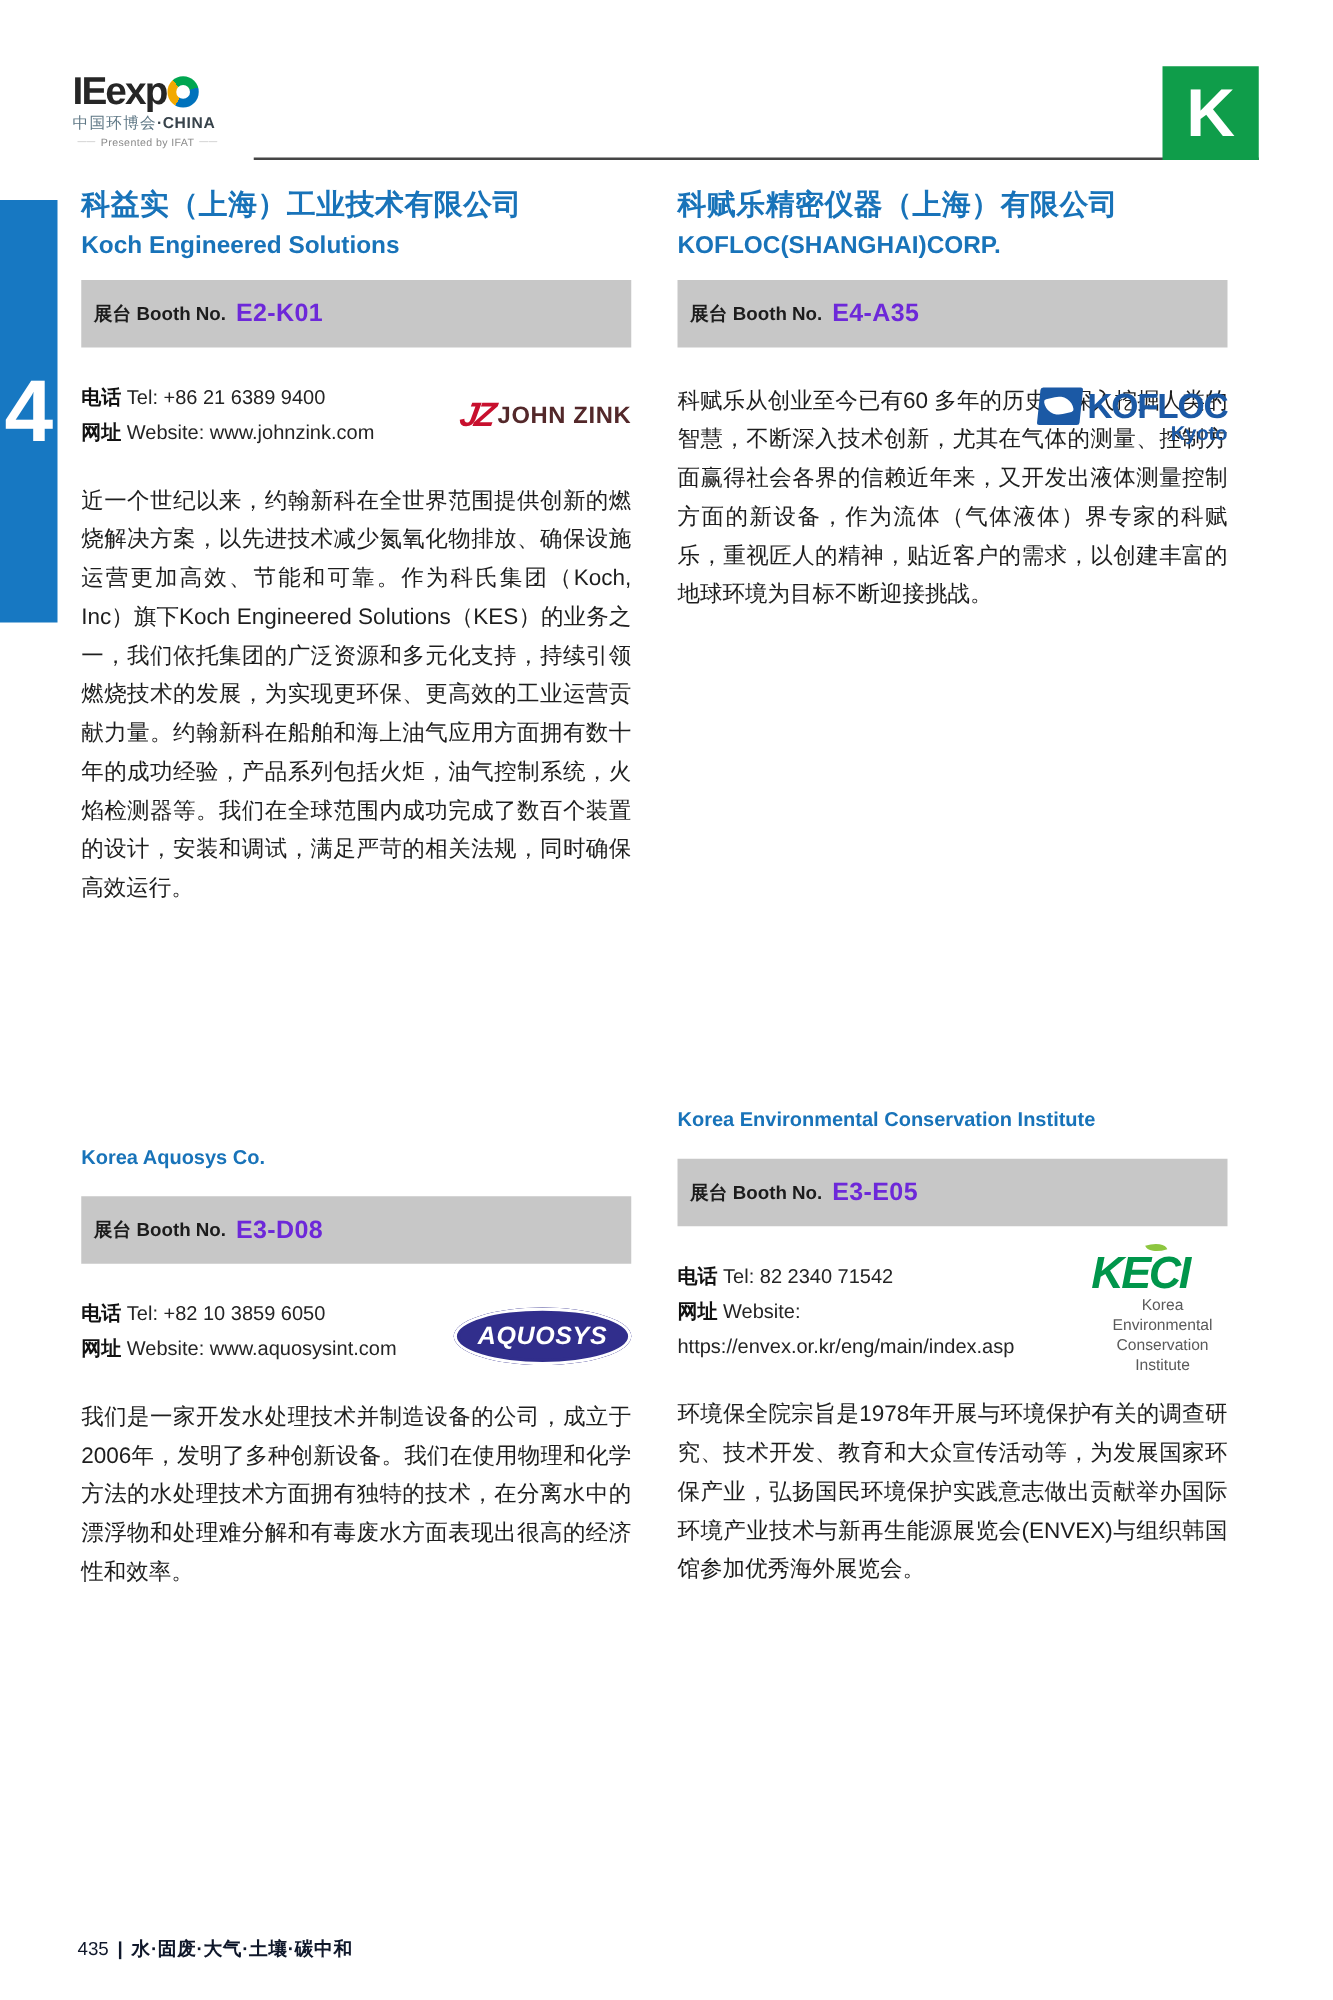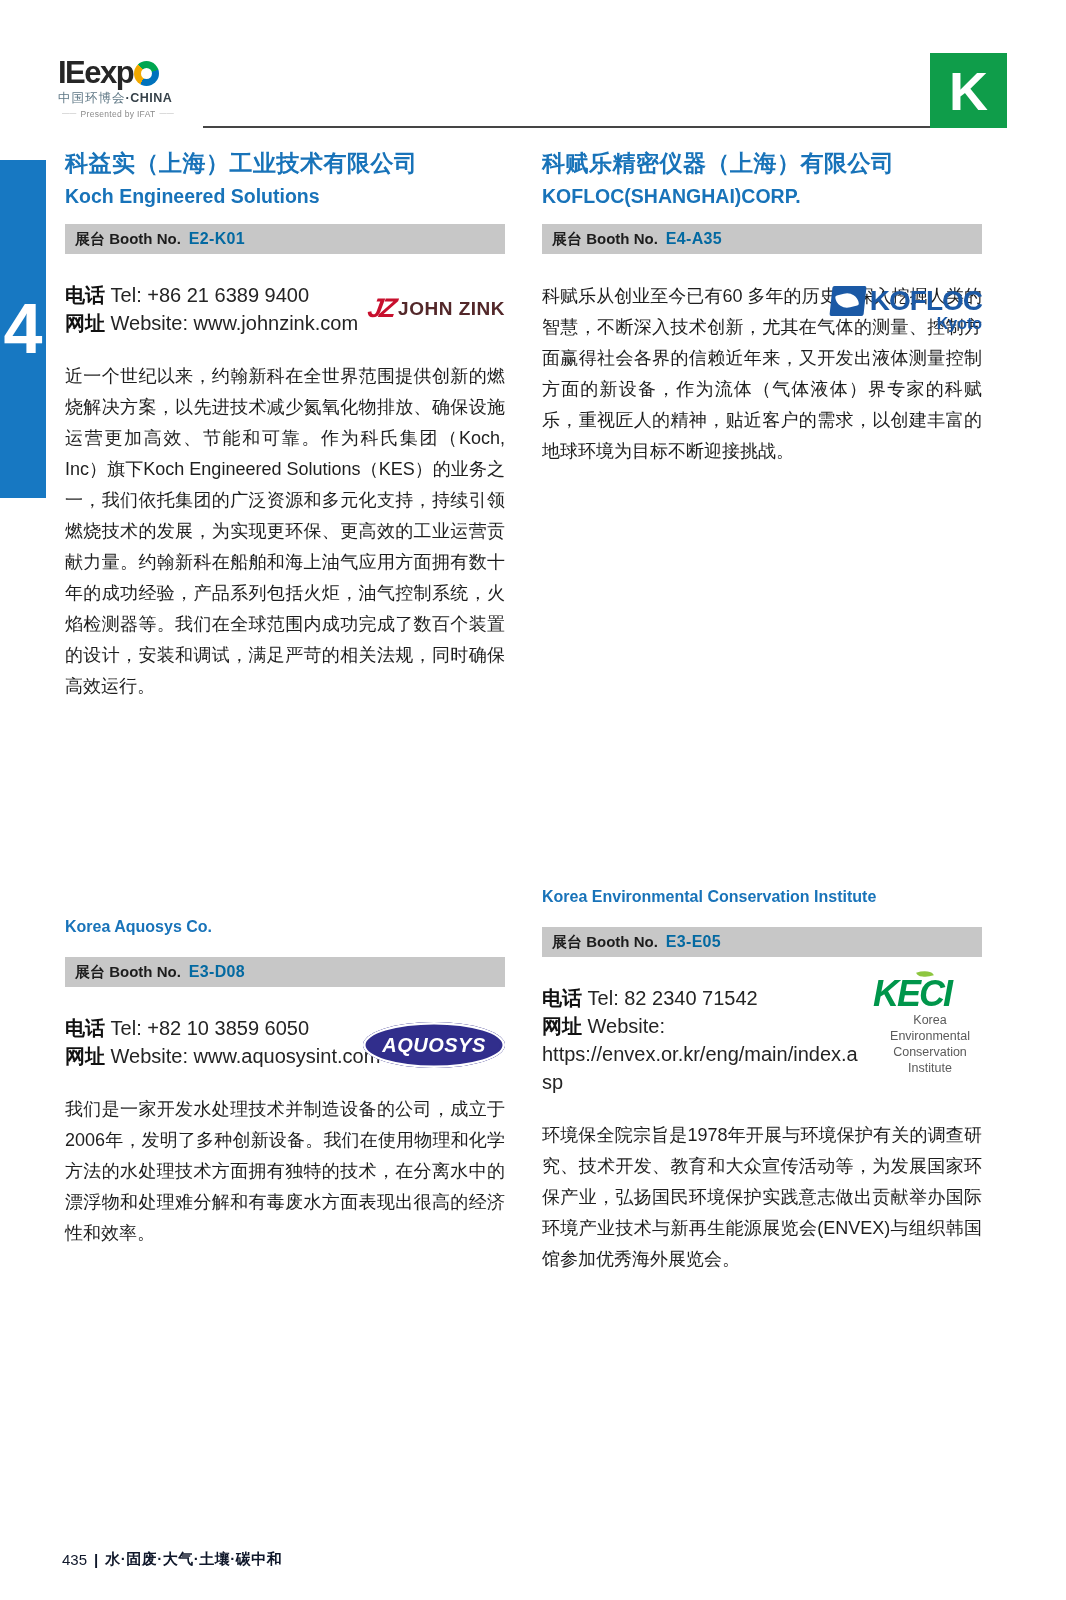--- a/index.html
+++ b/index.html
@@ -26,26 +26,26 @@
     color:#fff;font-size:70px;font-weight:800;display:flex;align-items:center;justify-content:center;}
   
   .company{position:absolute;width:440px;}
   .c1{left:65px;top:148px;}
   .c2{left:542px;top:148px;}
   .c3{left:65px;top:912px;}
   .c4{left:542px;top:882px;}
   .title-cn{margin:0;font-size:23px;font-weight:bold;color:#1873b9;line-height:30px;letter-spacing:0.5px;}
   .title-en{margin:6px 0 0 0;font-size:19.5px;font-weight:bold;color:#1873b9;line-height:25px;}
   .title-big{margin:0;font-size:16px;font-weight:bold;color:#1873b9;line-height:30px;}
-  .booth-bar{margin-top:15px;height:30px;background:#c7c7c7;display:flex;align-items:center;padding:0 10px;gap:8px;}
+  .booth-bar{margin-top:15px;height:30px;background:#c7c7c7;display:flex;align-items:center;padding:12px 10px;gap:8px;}
   .booth-label{font-size:15px;font-weight:bold;color:#1c1c1c;}
-  .booth-no{font-size:16px;font-weight:bold;color:#0369a1;letter-spacing:0.3px;}
+  .booth-no{font-size:20px;font-weight:bold;color:#6d28d9;letter-spacing:0.3px;}
   .contact{margin-top:27px;position:relative;}
   .contact-text{width:322px;}
-  .crow{font-size:20px;line-height:28px;color:#242424;overflow-wrap:anywhere;}
+  .crow{font-size:16px;line-height:28px;color:#242424;overflow-wrap:anywhere;}
   .crow .lbl{font-weight:bold;color:#111;}
   .desc{margin:24px 0 0 0;font-size:18px;line-height:31px;color:#1e1e1e;text-align:justify;}
   
   .logo{position:absolute;right:0;top:0;}
   
   .logo-jz{display:flex;align-items:center;gap:5px;top:12px;}
   .jz-mark{font-size:27px;font-weight:800;font-style:italic;color:#c8102e;transform:skewX(-10deg);letter-spacing:-3px;}
   .jz-text{font-size:19px;font-weight:800;color:#53282a;letter-spacing:0.5px;}
   
   .logo-kofloc{display:flex;flex-direction:column;align-items:flex-end;top:4px;}

